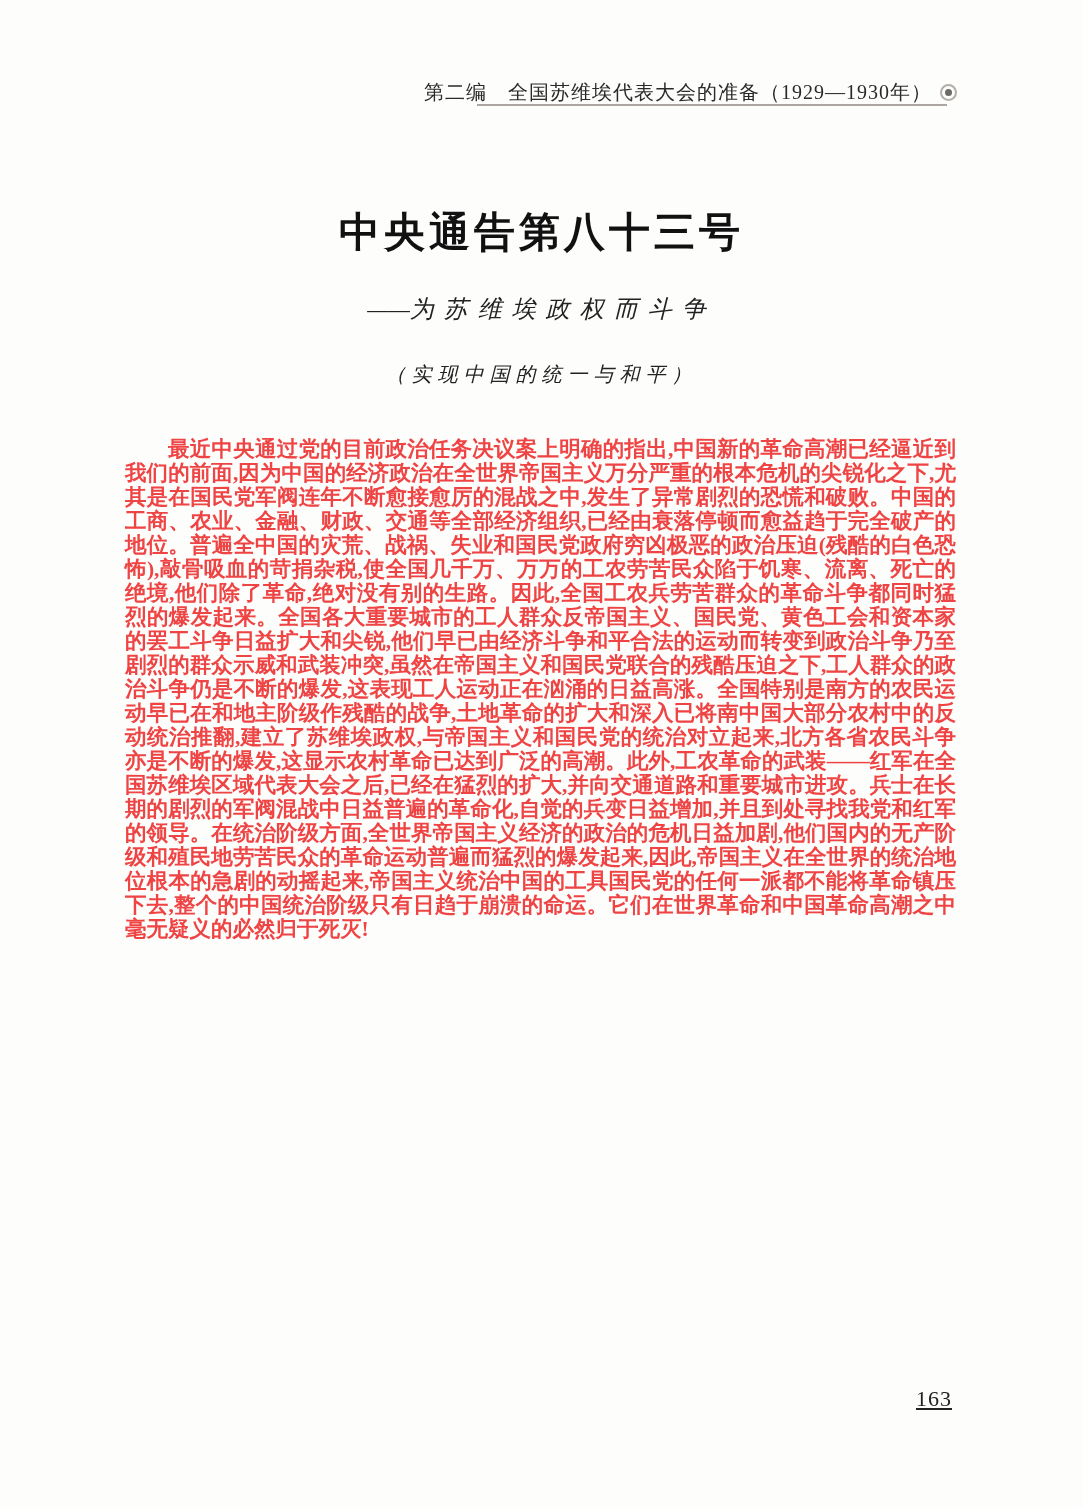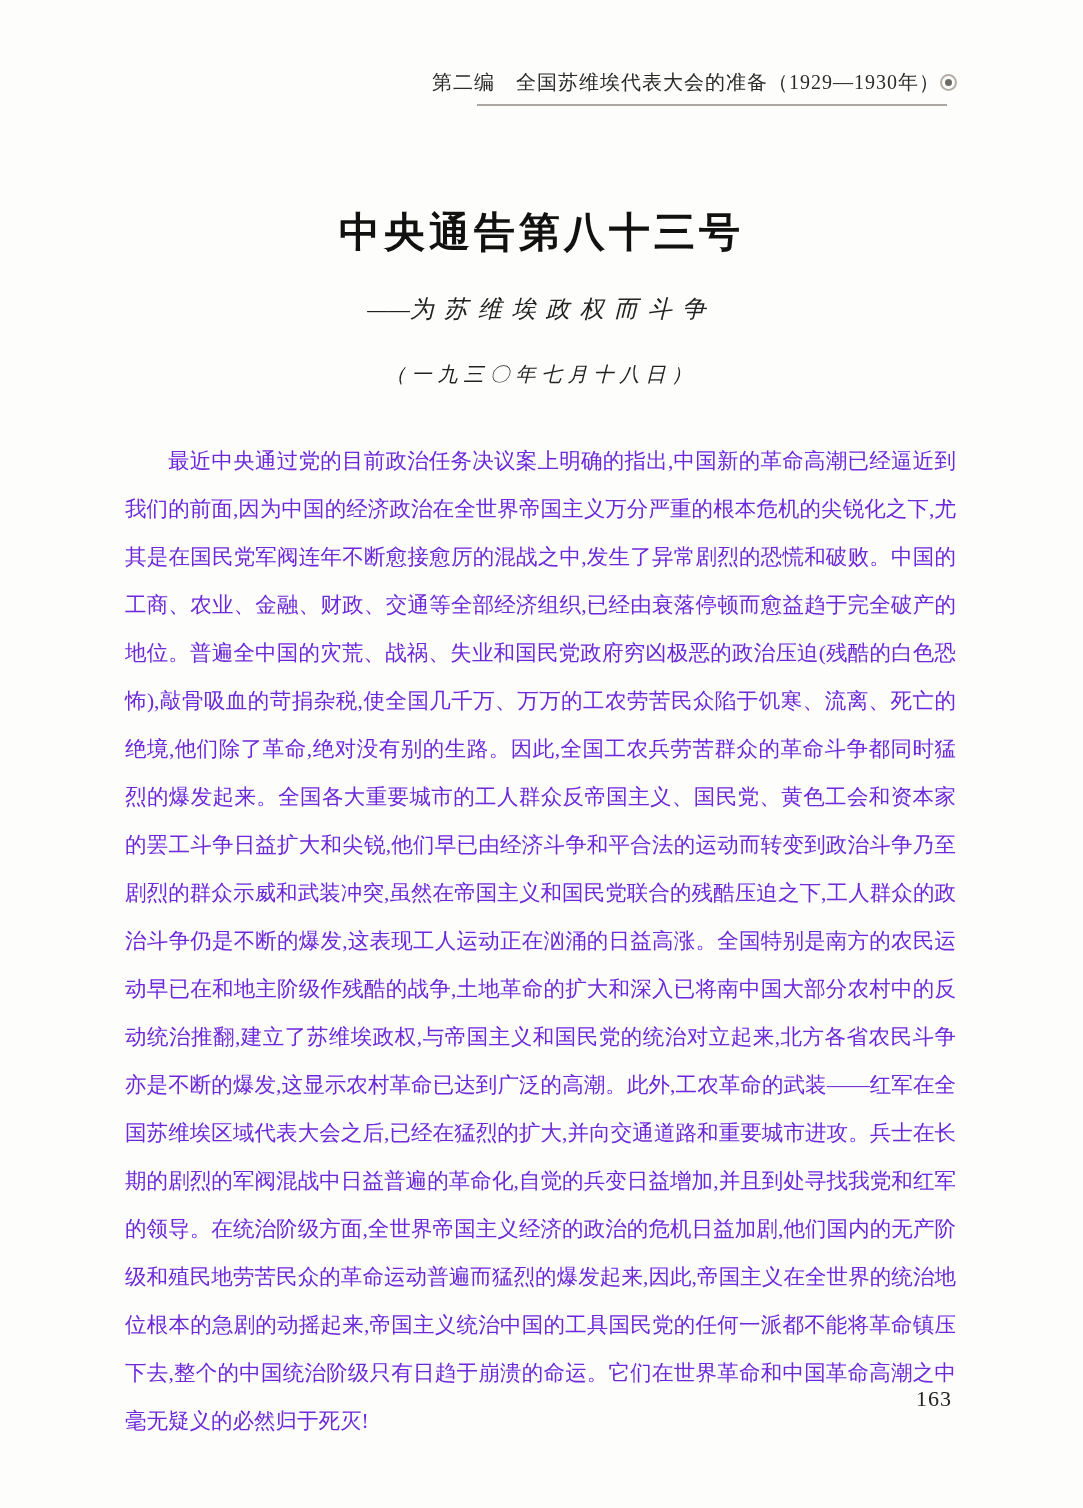--- a/index.html
+++ b/index.html
@@ -10,24 +10,25 @@
     width: 1083px;
     height: 1508px;
     position: relative;
     background: #fdfdfc;
     font-family: "Liberation Serif", "DejaVu Serif", serif;
     color: #1a1a1a;
     overflow: hidden;
   }
   .running-header {
     position: absolute;
-    top: 69px;
+    top: 79px;
     right: 126px;
     display: flex;
     align-items: center;
+    gap: 8px;
     white-space: nowrap;
     justify-content: flex-end;
   }
   .running-header-text {
     font-size: 20px;
     letter-spacing: 1px;
     color: #2a2a2a;
   }
   .bullseye {
     width: 13px;
@@ -91,36 +92,38 @@
     font-style: italic;
     letter-spacing: 6px;
     color: #222;
   }
   .doc-body {
     position: absolute;
     top: 437px;
     left: 125px;
     width: 831px;
     font-size: 21.5px;
-    line-height: 48px;
+    line-height: 24px;
     text-align: justify;
     text-justify: inter-ideograph;
-    color: #6d28d9;
+    color: #ef4444;
+    font-weight: bold;
   }
   .doc-body p {
     margin: 0;
     text-indent: 2em;
   }
   .page-number {
     position: absolute;
     top: 1386px;
     right: 131px;
     font-size: 22px;
     letter-spacing: 1px;
     color: #222;
+    text-decoration: underline;
   }
 </style>
 </head>
 <body>
 
 <div>
 
   <div class="running-header">
     <span class="running-header-text">第二编　全国苏维埃代表大会的准备（1929—1930年）</span>
     <span class="bullseye">
@@ -129,21 +132,21 @@
   </div>
 
   <div class="header-rule"></div>
 
   <div class="doc-title">中央通告第八十三号</div>
 
   <div class="doc-subtitle">
     <span class="dash">——</span><span class="sub-text">为苏维埃政权而斗争</span>
   </div>
 
-  <div class="doc-date">（一九三〇年七月十八日）</div>
+  <div class="doc-date">（实现中国的统一与和平）</div>
 
   <div class="doc-body">
     <p>最近中央通过党的目前政治任务决议案上明确的指出,中国新的革命高潮已经逼近到我们的前面,因为中国的经济政治在全世界帝国主义万分严重的根本危机的尖锐化之下,尤其是在国民党军阀连年不断愈接愈厉的混战之中,发生了异常剧烈的恐慌和破败。中国的工商、农业、金融、财政、交通等全部经济组织,已经由衰落停顿而愈益趋于完全破产的地位。普遍全中国的灾荒、战祸、失业和国民党政府穷凶极恶的政治压迫(残酷的白色恐怖),敲骨吸血的苛捐杂税,使全国几千万、万万的工农劳苦民众陷于饥寒、流离、死亡的绝境,他们除了革命,绝对没有别的生路。因此,全国工农兵劳苦群众的革命斗争都同时猛烈的爆发起来。全国各大重要城市的工人群众反帝国主义、国民党、黄色工会和资本家的罢工斗争日益扩大和尖锐,他们早已由经济斗争和平合法的运动而转变到政治斗争乃至剧烈的群众示威和武装冲突,虽然在帝国主义和国民党联合的残酷压迫之下,工人群众的政治斗争仍是不断的爆发,这表现工人运动正在汹涌的日益高涨。全国特别是南方的农民运动早已在和地主阶级作残酷的战争,土地革命的扩大和深入已将南中国大部分农村中的反动统治推翻,建立了苏维埃政权,与帝国主义和国民党的统治对立起来,北方各省农民斗争亦是不断的爆发,这显示农村革命已达到广泛的高潮。此外,工农革命的武装——红军在全国苏维埃区域代表大会之后,已经在猛烈的扩大,并向交通道路和重要城市进攻。兵士在长期的剧烈的军阀混战中日益普遍的革命化,自觉的兵变日益增加,并且到处寻找我党和红军的领导。在统治阶级方面,全世界帝国主义经济的政治的危机日益加剧,他们国内的无产阶级和殖民地劳苦民众的革命运动普遍而猛烈的爆发起来,因此,帝国主义在全世界的统治地位根本的急剧的动摇起来,帝国主义统治中国的工具国民党的任何一派都不能将革命镇压下去,整个的中国统治阶级只有日趋于崩溃的命运。它们在世界革命和中国革命高潮之中毫无疑义的必然归于死灭!</p>
   </div>
 
   <div class="page-number">163</div>
 
 </div>
 
 </body></html>

